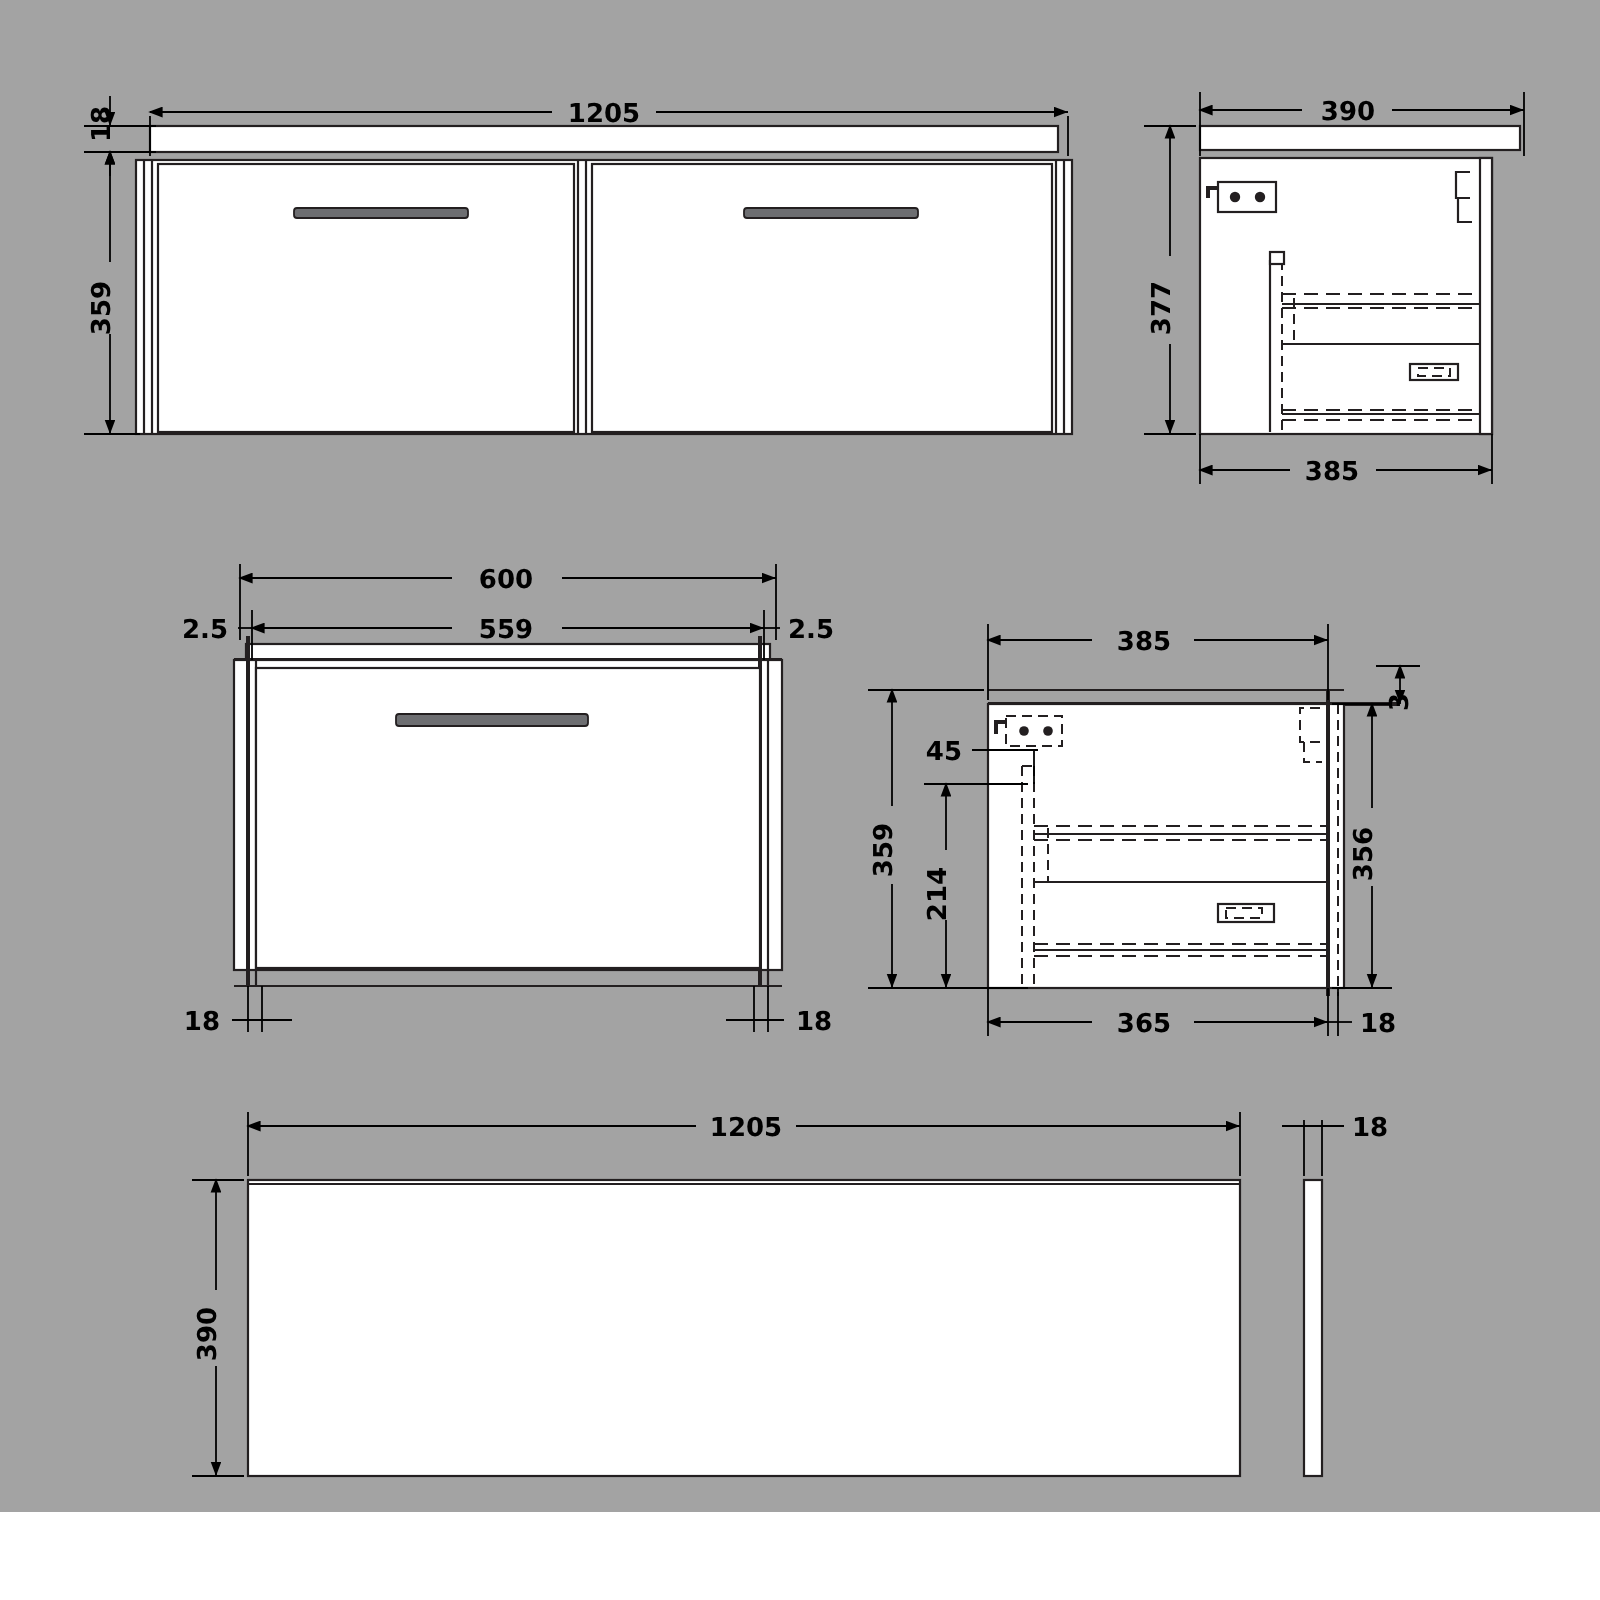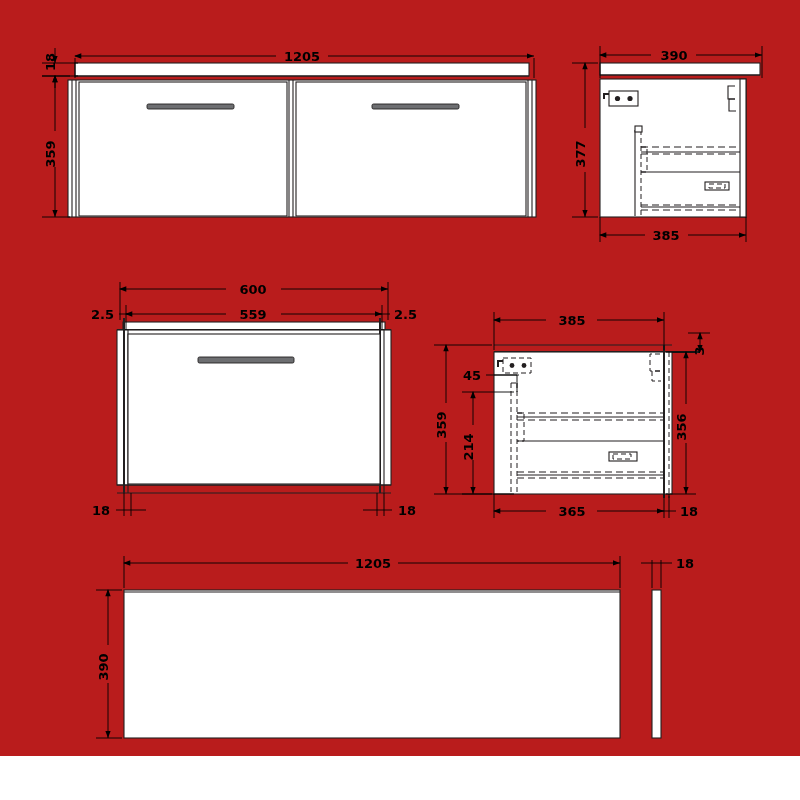--- a/index.html
+++ b/index.html
@@ -11,21 +11,21 @@
   body {
     width: 800px;
     height: 800px;
     font-family: "Liberation Sans", sans-serif;
     overflow: hidden;
   }
   #sheet {
     position: relative;
     width: 800px;
     height: 756px;
-    background: #b91c1c;
+    background: #a3a3a3;
   }
   svg#drawing {
     position: absolute;
     top: 0;
     left: 0;
     width: 800px;
     height: 800px;
     display: block;
   }
   .dimtext {

